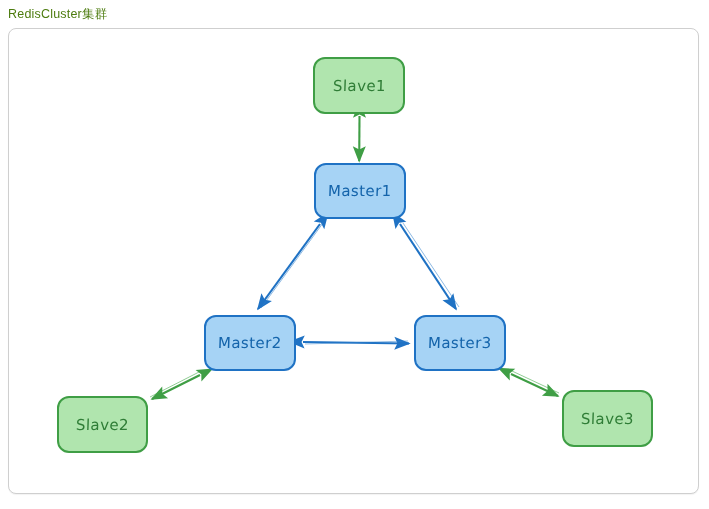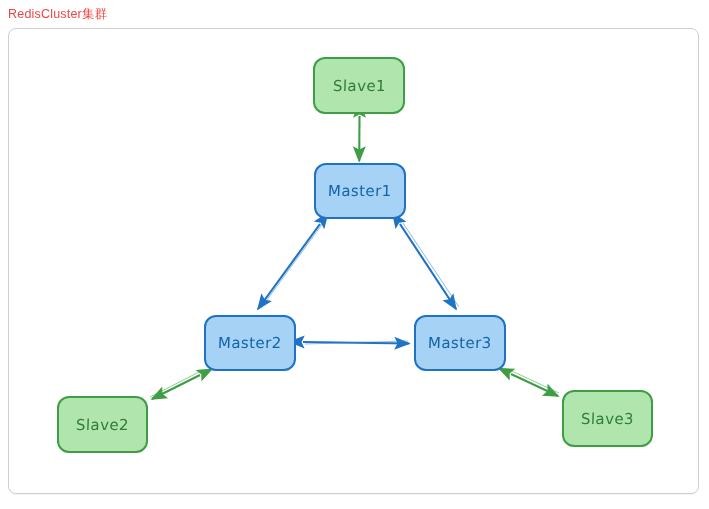--- a/index.html
+++ b/index.html
@@ -12,21 +12,21 @@
     height: 509px;
     font-family: "Liberation Sans", sans-serif;
     position: relative;
     overflow: hidden;
   }
   #diagram-title {
     position: absolute;
     left: 8px;
     top: 6px;
     font-size: 12.5px;
-    color: #ef4444;
+    color: #4d7c0f;
     letter-spacing: 0.2px;
     white-space: nowrap;
   }
   #diagram-frame {
     position: absolute;
     left: 8px;
     top: 28px;
     width: 691px;
     height: 466px;
     box-sizing: border-box;

